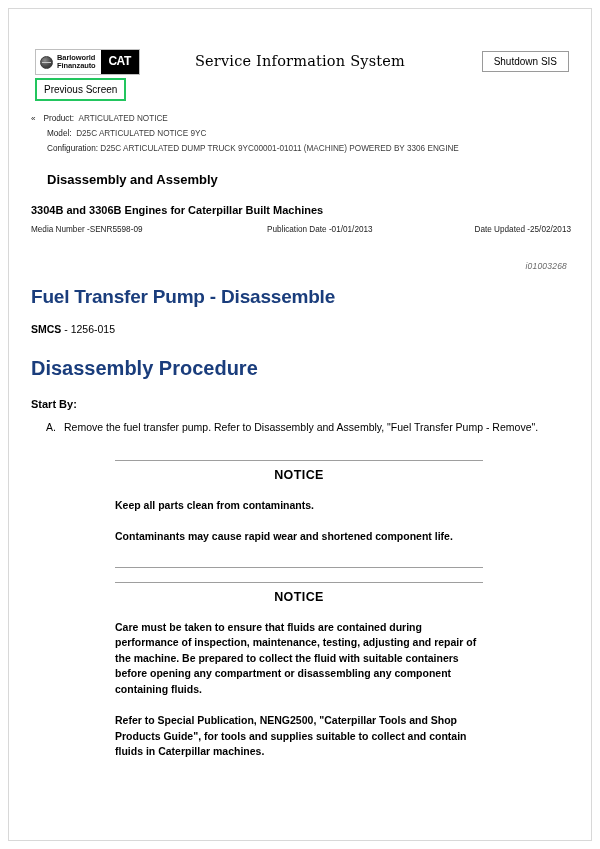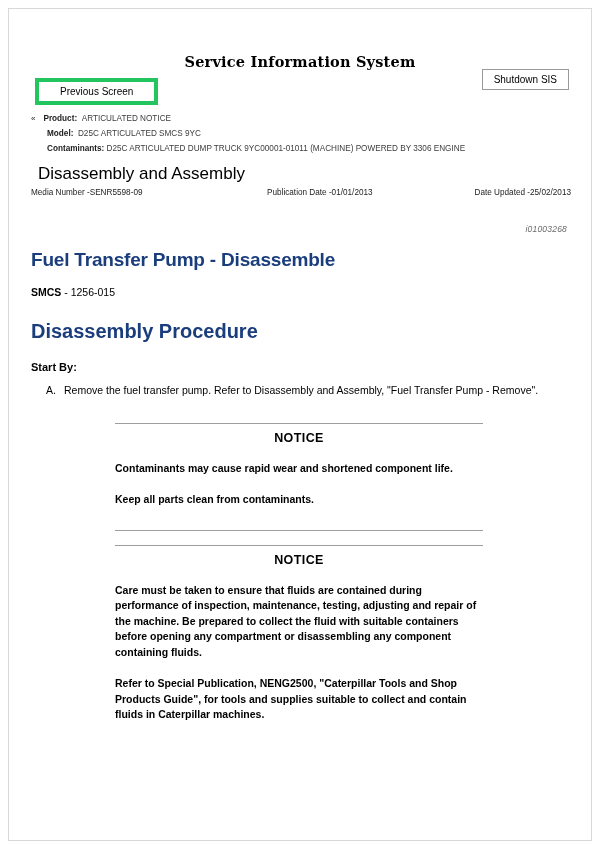--- a/index.html
+++ b/index.html
@@ -102,81 +102,81 @@
     top: -1px;
   }
   .sis-title {
     position: absolute;
     left: 0;
     right: 0;
     top: 4px;
     text-align: center;
     font-family: "DejaVu Serif", "Liberation Serif", serif;
     font-size: 14.5px;
-    font-weight: bold;
+    font-weight: normal;
     color: #000000;
     letter-spacing: 0.2px;
   }
   .shutdown-btn {
     position: absolute;
     right: 4px;
-    top: 20px;
+    top: 2px;
     border: 1px solid #9a9a9a;
     background: #ffffff;
     font-size: 10px;
     color: #000000;
     padding: 4px 11px;
     font-family: "Liberation Sans", sans-serif;
     white-space: nowrap;
   }
   .prev-btn {
     position: absolute;
     left: 8px;
     top: 29px;
-    border: 4px solid #22c55e;
+    border: 2px solid #22c55e;
     background: #ffffff;
     font-size: 10px;
     color: #000000;
-    padding: 4px 21px;
+    padding: 4px 7px;
     font-family: "Liberation Sans", sans-serif;
     white-space: nowrap;
   }
 
   
   .meta {
     margin-top: 18px;
     padding-left: 4px;
   }
   .meta-line {
     font-size: 8.2px;
     line-height: 15px;
     color: #3c3c3c;
     white-space: nowrap;
   }
   .meta-line .lbl {
-    font-weight: bold;
+    font-weight: normal;
     color: #1c1c1c;
     padding-left: 8px;
   }
   .meta-line.product { padding-left: 0; }
   .meta-line.model { padding-left: 8px; }
   .meta-line.config { padding-left: 8px; }
   .caret {
     font-size: 8px;
     color: #1c1c1c;
   }
 
   .doc-head {
     margin-top: 10px;
     padding-left: 4px;
   }
   .doc-head h1 {
-    margin: 7px;
-    font-size: 17px;
-    font-weight: normal;
+    margin: 16px;
+    font-size: 13px;
+    font-weight: bold;
     line-height: 15px;
     color: #000000;
   }
   .doc-head h2 {
     margin: 0;
     font-size: 11px;
     font-weight: bold;
     line-height: 15px;
     color: #000000;
   }
@@ -288,41 +288,54 @@
   .gap-3 { height: 14px; }
 </style>
 </head>
 <body>
 
 <div class="page">
   <div class="inner">
 
     <div class="header-row">
 
+      <div class="logo-box">
+        <div class="logo-left">
+          <span class="globe-icon"></span>
+          <span class="logo-words">
+            <span>Barloworld</span><br>
+            <span>Finanzauto</span>
+          </span>
+        </div>
+        <div class="cat-box">
+          <span>CAT</span>
+        </div>
+      </div>
 
       <div class="sis-title">Service Information System</div>
 
       <div class="shutdown-btn">Shutdown SIS</div>
       <div class="prev-btn">Previous Screen</div>
     </div>
 
     <div class="meta">
       <div class="meta-line product">
         <span class="caret">«</span><span class="lbl">Product:</span>&nbsp;&nbsp;<span>ARTICULATED NOTICE</span>
       </div>
       <div class="meta-line model">
-        <span class="lbl">Model:</span>&nbsp;&nbsp;<span>D25C ARTICULATED SMCS 9YC</span>
+        <span class="lbl">Model:</span>&nbsp;&nbsp;<span>D25C ARTICULATED NOTICE 9YC</span>
       </div>
       <div class="meta-line config">
-        <span class="lbl">Contaminants:</span>&nbsp;<span>D25C ARTICULATED DUMP TRUCK 9YC00001-01011 (MACHINE) POWERED BY 3306 ENGINE</span>
+        <span class="lbl">Configuration:</span>&nbsp;<span>D25C ARTICULATED DUMP TRUCK 9YC00001-01011 (MACHINE) POWERED BY 3306 ENGINE</span>
       </div>
     </div>
 
     <div class="doc-head">
       <h1>Disassembly and Assembly</h1>
+      <h2>3304B and 3306B Engines for Caterpillar Built Machines</h2>
     </div>
 
     <div class="pub-row">
       <span class="pub-media">Media Number -SENR5598-09</span>
       <span class="pub-date">Publication Date -01/01/2013</span>
       <span class="pub-updated">Date Updated -25/02/2013</span>
     </div>
 
     <div class="doc-id">i01003268</div>
 
@@ -343,22 +356,22 @@
         <span class="step-marker">A.</span>
         <span class="step-text">Remove the fuel transfer pump. Refer to Disassembly and Assembly, "Fuel Transfer Pump - Remove".</span>
       </div>
 
       <div class="gap-1"></div>
 
       <div class="notice-block">
         <hr class="notice-rule">
         <div class="notice-title">NOTICE</div>
         <div class="notice-body">
+          <p>Keep all parts clean from contaminants.</p>
           <p>Contaminants may cause rapid wear and shortened component life.</p>
-          <p>Keep all parts clean from contaminants.</p>
         </div>
         <div class="gap-2"></div>
         <hr class="notice-rule">
       </div>
 
       <div class="gap-3"></div>
 
       <div class="notice-block">
         <hr class="notice-rule">
         <div class="notice-title">NOTICE</div>

